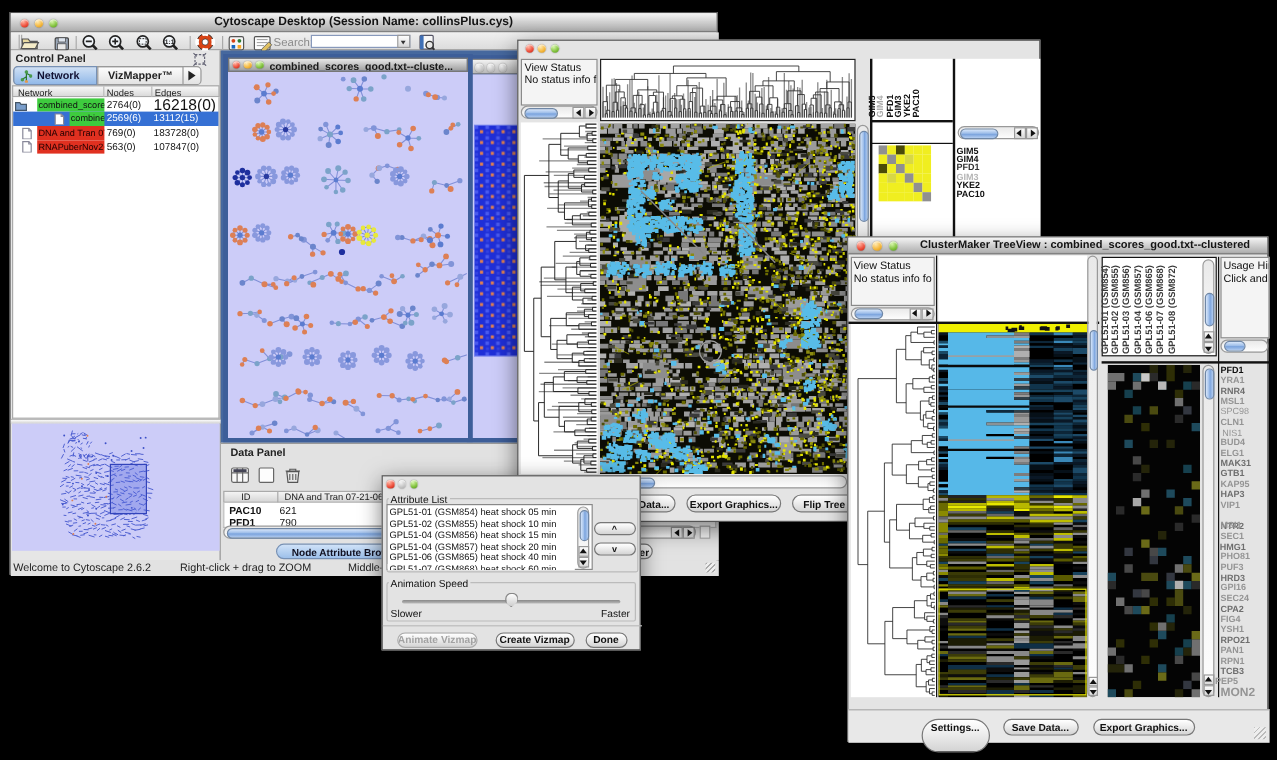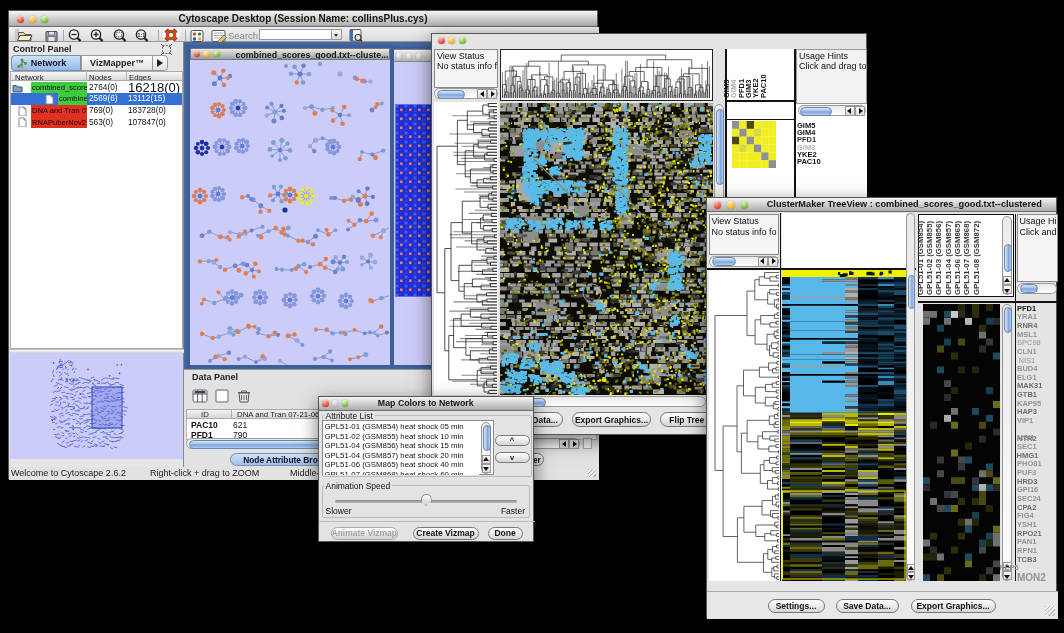--- a/index.html
+++ b/index.html
@@ -194,21 +194,21 @@
                   <rect x="5" y="4.5" width="2.6" height="2.6" fill="#e08050"></rect>
                   <rect x="1" y="5.5" width="2.4" height="2.4" fill="#3442e2"></rect>
                 </pattern>
               </defs>
               <rect width="37" height="193" fill="url(#dp)"></rect>
               <rect width="37" height="193" fill="none" stroke="#7a86f0" stroke-width="1.5"></rect>
             </svg>
           </div>
         </div>
         <div class="abs" style="left:1.5px;top:3px;width:208px;height:324px;background:#3d5e99">
-          <div class="abs" style="left:4px;top:3px;width:200px;height:12px;background:linear-gradient(#e8e8e8,#9e9e9e);border:0.5px solid #777;font-size:8.8px;font-weight:bold;color:#1a1a1a;text-align:right;line-height:12px;white-space:nowrap;overflow:hidden"><span style="padding-left:34px">combined_scores_good.txt--cluste...</span></div>
+          <div class="abs" style="left:4px;top:3px;width:200px;height:12px;background:linear-gradient(#e8e8e8,#9e9e9e);border:0.5px solid #777;font-size:8.8px;font-weight:bold;color:#1a1a1a;text-align:left;line-height:12px;white-space:nowrap;overflow:hidden"><span style="padding-left:34px">combined_scores_good.txt--cluste...</span></div>
           <i class="tl rl" style="left:8.0px;top:5.8px;width:6.5px;height:6.5px"></i>
           <i class="tl yl" style="left:17.9px;top:5.8px;width:6.5px;height:6.5px"></i>
           <i class="tl gl" style="left:27.8px;top:5.8px;width:6.5px;height:6.5px"></i>
           <div class="abs" style="left:4px;top:15px;width:200px;height:305px;background:#ccccf8;overflow:hidden">
             <svg width="199" height="305">
               <path d="M30.0 18.0L38.0 18.0M30.0 18.0L33.9 25.0M30.0 18.0L24.4 23.7M30.0 18.0L23.9 12.8M30.0 18.0L33.3 10.7M110.0 14.0L119.0 14.1M110.0 14.0L113.1 22.5M110.0 14.0L106.8 22.4M110.0 14.0L101.0 13.8M110.0 14.0L104.6 6.8M110.0 14.0L113.6 5.8M165.0 18.0L174.5 21.2M165.0 18.0L167.0 18.9M174.5 21.2L180.4 21.6M174.5 21.2L172.6 20.9M28.0 50.0L34.0 50.0M34.0 50.0L32.6 53.9M28.0 50.0L32.6 53.9M32.6 53.9L29.0 55.9M28.0 50.0L29.0 55.9M29.0 55.9L25.0 55.2M28.0 50.0L25.0 55.2M25.0 55.2L22.4 52.1M28.0 50.0L22.4 52.1M22.4 52.1L22.4 47.9M28.0 50.0L22.4 47.9M22.4 47.9L25.0 44.8M28.0 50.0L25.0 44.8M25.0 44.8L29.0 44.1M28.0 50.0L29.0 44.1M29.0 44.1L32.6 46.1M28.0 50.0L32.6 46.1M32.6 46.1L34.0 50.0M48.0 48.0L55.0 48.0M55.0 48.0L53.7 52.1M48.0 48.0L53.7 52.1M53.7 52.1L50.2 54.7M48.0 48.0L50.2 54.7M50.2 54.7L45.8 54.7M48.0 48.0L45.8 54.7M45.8 54.7L42.3 52.1M48.0 48.0L42.3 52.1M42.3 52.1L41.0 48.0M48.0 48.0L41.0 48.0M41.0 48.0L42.3 43.9M48.0 48.0L42.3 43.9M42.3 43.9L45.8 41.3M48.0 48.0L45.8 41.3M45.8 41.3L50.2 41.3M48.0 48.0L50.2 41.3M50.2 41.3L53.7 43.9M48.0 48.0L53.7 43.9M53.7 43.9L55.0 48.0M85.0 52.0L93.9 50.8M85.0 52.0L91.8 57.9M85.0 52.0L83.9 60.9M85.0 52.0L76.8 55.6M85.0 52.0L77.2 47.6M85.0 52.0L81.5 43.7M85.0 52.0L91.5 45.8M115.0 48.0L121.5 46.7M121.5 46.7L132.4 49.7M121.5 46.7L124.9 53.3M132.4 49.7L142.7 48.1M150.0 55.0L159.0 55.3M150.0 55.0L152.5 63.7M150.0 55.0L143.0 60.6M150.0 55.0L142.3 50.4M150.0 55.0L154.3 47.1M182.0 50.0L185.7 46.9M185.7 46.9L191.8 43.6M185.7 46.9L187.3 44.1M12.0 88.0L18.0 88.0M18.0 88.0L16.2 92.2M12.0 88.0L16.2 92.2M16.2 92.2L12.0 94.0M12.0 88.0L12.0 94.0M12.0 94.0L7.8 92.2M12.0 88.0L7.8 92.2M7.8 92.2L6.0 88.0M12.0 88.0L6.0 88.0M6.0 88.0L7.8 83.8M12.0 88.0L7.8 83.8M7.8 83.8L12.0 82.0M12.0 88.0L12.0 82.0M12.0 82.0L16.2 83.8M12.0 88.0L16.2 83.8M16.2 83.8L18.0 88.0M32.0 87.0L39.0 87.0M39.0 87.0L37.7 91.1M32.0 87.0L37.7 91.1M37.7 91.1L34.2 93.7M32.0 87.0L34.2 93.7M34.2 93.7L29.8 93.7M32.0 87.0L29.8 93.7M29.8 93.7L26.3 91.1M32.0 87.0L26.3 91.1M26.3 91.1L25.0 87.0M32.0 87.0L25.0 87.0M25.0 87.0L26.3 82.9M32.0 87.0L26.3 82.9M26.3 82.9L29.8 80.3M32.0 87.0L29.8 80.3M29.8 80.3L34.2 80.3M32.0 87.0L34.2 80.3M34.2 80.3L37.7 82.9M32.0 87.0L37.7 82.9M37.7 82.9L39.0 87.0M52.0 86.0L58.0 86.0M58.0 86.0L56.6 89.9M52.0 86.0L56.6 89.9M56.6 89.9L53.0 91.9M52.0 86.0L53.0 91.9M53.0 91.9L49.0 91.2M52.0 86.0L49.0 91.2M49.0 91.2L46.4 88.1M52.0 86.0L46.4 88.1M46.4 88.1L46.4 83.9M52.0 86.0L46.4 83.9M46.4 83.9L49.0 80.8M52.0 86.0L49.0 80.8M49.0 80.8L53.0 80.1M52.0 86.0L53.0 80.1M53.0 80.1L56.6 82.1M52.0 86.0L56.6 82.1M56.6 82.1L58.0 86.0M90.0 90.0L100.0 90.4M90.0 90.0L95.6 98.3M90.0 90.0L89.9 100.0M90.0 90.0L82.1 96.1M90.0 90.0L80.0 89.4M90.0 90.0L83.4 82.5M90.0 90.0L91.9 80.2M90.0 90.0L97.6 83.5M120.0 86.0L125.4 80.3M120.0 86.0L124.3 91.1M125.4 80.3L132.7 78.2M125.4 80.3L126.1 80.1M132.7 78.2L141.5 81.3M143.0 87.0L149.0 87.0M149.0 87.0L147.6 90.9M143.0 87.0L147.6 90.9M147.6 90.9L144.0 92.9M143.0 87.0L144.0 92.9M144.0 92.9L140.0 92.2M143.0 87.0L140.0 92.2M140.0 92.2L137.4 89.1M143.0 87.0L137.4 89.1M137.4 89.1L137.4 84.9M143.0 87.0L137.4 84.9M137.4 84.9L140.0 81.8M143.0 87.0L140.0 81.8M140.0 81.8L144.0 81.1M143.0 87.0L144.0 81.1M144.0 81.1L147.6 83.1M143.0 87.0L147.6 83.1M147.6 83.1L149.0 87.0M172.0 92.0L182.2 94.6M172.0 92.0L169.8 99.1M182.2 94.6L193.2 90.6M182.2 94.6L185.5 97.5M10.0 136.0L16.0 136.0M16.0 136.0L14.2 140.2M10.0 136.0L14.2 140.2M14.2 140.2L10.0 142.0M10.0 136.0L10.0 142.0M10.0 142.0L5.8 140.2M10.0 136.0L5.8 140.2M5.8 140.2L4.0 136.0M10.0 136.0L4.0 136.0M4.0 136.0L5.8 131.8M10.0 136.0L5.8 131.8M5.8 131.8L10.0 130.0M10.0 136.0L10.0 130.0M10.0 130.0L14.2 131.8M10.0 136.0L14.2 131.8M14.2 131.8L16.0 136.0M28.0 134.0L34.0 134.0M34.0 134.0L32.6 137.9M28.0 134.0L32.6 137.9M32.6 137.9L29.0 139.9M28.0 134.0L29.0 139.9M29.0 139.9L25.0 139.2M28.0 134.0L25.0 139.2M25.0 139.2L22.4 136.1M28.0 134.0L22.4 136.1M22.4 136.1L22.4 131.9M28.0 134.0L22.4 131.9M22.4 131.9L25.0 128.8M28.0 134.0L25.0 128.8M25.0 128.8L29.0 128.1M28.0 134.0L29.0 128.1M29.0 128.1L32.6 130.1M28.0 134.0L32.6 130.1M32.6 130.1L34.0 134.0M58.0 136.0L63.2 139.8M58.0 136.0L52.2 137.3M63.2 139.8L70.8 145.7M63.2 139.8L61.1 139.0M70.8 145.7L79.2 150.7M70.8 145.7L70.5 151.8M88.0 134.0L96.0 134.3M88.0 134.0L91.6 141.2M88.0 134.0L83.1 140.3M88.0 134.0L80.1 135.4M88.0 134.0L84.0 127.1M88.0 134.0L91.0 126.6M100.0 135.0L106.0 135.0M106.0 135.0L104.2 139.2M100.0 135.0L104.2 139.2M104.2 139.2L100.0 141.0M100.0 135.0L100.0 141.0M100.0 141.0L95.8 139.2M100.0 135.0L95.8 139.2M95.8 139.2L94.0 135.0M100.0 135.0L94.0 135.0M94.0 135.0L95.8 130.8M100.0 135.0L95.8 130.8M95.8 130.8L100.0 129.0M100.0 135.0L100.0 129.0M100.0 129.0L104.2 130.8M100.0 135.0L104.2 130.8M104.2 130.8L106.0 135.0M116.0 136.0L123.0 136.0M123.0 136.0L121.4 140.5M116.0 136.0L121.4 140.5M121.4 140.5L117.2 142.9M116.0 136.0L117.2 142.9M117.2 142.9L112.5 142.1M116.0 136.0L112.5 142.1M112.5 142.1L109.4 138.4M116.0 136.0L109.4 138.4M109.4 138.4L109.4 133.6M116.0 136.0L109.4 133.6M109.4 133.6L112.5 129.9M116.0 136.0L112.5 129.9M112.5 129.9L117.2 129.1M116.0 136.0L117.2 129.1M117.2 129.1L121.4 131.5M116.0 136.0L121.4 131.5M121.4 131.5L123.0 136.0M145.0 138.0L154.1 140.8M145.0 138.0L141.5 138.0M154.1 140.8L162.9 136.8M154.1 140.8L161.0 139.8M162.9 136.8L168.2 139.0M162.9 136.8L170.4 144.3M175.0 136.0L182.9 136.9M175.0 136.0L177.1 143.7M175.0 136.0L168.3 140.3M175.0 136.0L168.6 131.2M175.0 136.0L177.5 128.4M12.0 175.7L19.4 171.8M19.4 171.8L30.4 176.8M30.4 176.8L39.8 179.7M30.4 176.8L37.7 177.0M40.0 172.2L49.5 174.1M49.5 174.1L55.8 173.8M49.5 174.1L55.1 171.4M55.8 173.8L61.6 170.4M55.8 173.8L48.9 176.4M61.6 170.4L72.6 166.7M68.0 175.7L78.5 171.2M68.0 175.7L71.1 177.2M78.5 171.2L85.7 168.2M85.7 168.2L91.9 172.4M91.9 172.4L98.3 167.9M91.9 172.4L94.7 174.7M98.0 175.7L108.4 180.8M98.0 175.7L93.3 168.6M108.4 180.8L117.9 182.0M108.4 180.8L112.7 180.6M117.9 182.0L125.5 176.3M117.9 182.0L123.0 184.2M128.0 170.2L138.4 174.4M138.4 174.4L145.4 170.2M138.4 174.4L136.6 169.8M158.0 169.5L164.3 164.8M164.3 164.8L170.0 160.3M164.3 164.8L158.6 160.7M170.0 160.3L176.2 161.2M176.2 161.2L186.0 160.0M176.2 161.2L181.7 153.7M183.0 175.7L193.6 170.6M193.6 170.6L201.7 166.6M193.6 170.6L190.8 177.3M201.7 166.6L210.2 166.4M210.2 166.4L216.1 164.1M10.0 201.4L18.7 201.1M18.7 201.1L24.0 202.6M18.7 201.1L26.4 199.9M24.0 202.6L30.2 207.1M35.0 209.7L45.1 205.9M45.1 205.9L52.9 203.8M45.1 205.9L48.9 210.3M62.0 210.0L68.9 211.3M62.0 210.0L63.8 216.7M62.0 210.0L55.9 213.4M62.0 210.0L56.9 205.2M62.0 210.0L65.4 203.8M92.0 209.7L101.6 210.0M92.0 209.7L86.5 209.0M101.6 210.0L108.5 206.0M101.6 210.0L106.0 208.6M108.5 206.0L114.2 204.2M108.5 206.0L116.1 212.1M120.0 206.9L129.9 204.2M129.9 204.2L135.1 207.7M129.9 204.2L135.8 199.0M135.1 207.7L145.2 211.9M150.0 202.6L157.0 202.1M150.0 202.6L152.8 209.0M150.0 202.6L147.7 209.2M150.0 202.6L143.1 201.7M150.0 202.6L145.5 197.2M150.0 202.6L154.0 196.8M178.0 201.5L185.0 202.1M178.0 201.5L181.0 207.8M178.0 201.5L171.9 204.8M178.0 201.5L172.0 197.8M178.0 201.5L180.5 194.9M14.0 239.5L24.2 243.0M14.0 239.5L11.8 243.7M24.2 243.0L34.6 238.9M34.6 238.9L44.2 237.6M34.6 238.9L28.5 232.2M44.2 237.6L51.3 235.1M42.0 237.6L48.0 237.6M48.0 237.6L46.2 241.8M42.0 237.6L46.2 241.8M46.2 241.8L42.0 243.6M42.0 237.6L42.0 243.6M42.0 243.6L37.8 241.8M42.0 237.6L37.8 241.8M37.8 241.8L36.0 237.6M42.0 237.6L36.0 237.6M36.0 237.6L37.8 233.3M42.0 237.6L37.8 233.3M37.8 233.3L42.0 231.6M42.0 237.6L42.0 231.6M42.0 231.6L46.2 233.3M42.0 237.6L46.2 233.3M46.2 233.3L48.0 237.6M70.0 237.4L76.0 237.4M76.0 237.4L74.2 241.7M70.0 237.4L74.2 241.7M74.2 241.7L70.0 243.4M70.0 237.4L70.0 243.4M70.0 243.4L65.8 241.7M70.0 237.4L65.8 241.7M65.8 241.7L64.0 237.4M70.0 237.4L64.0 237.4M64.0 237.4L65.8 233.2M70.0 237.4L65.8 233.2M65.8 233.2L70.0 231.4M70.0 237.4L70.0 231.4M70.0 231.4L74.2 233.2M70.0 237.4L74.2 233.2M74.2 233.2L76.0 237.4M100.0 240.0L106.0 240.0M106.0 240.0L104.2 244.3M100.0 240.0L104.2 244.3M104.2 244.3L100.0 246.0M100.0 240.0L100.0 246.0M100.0 246.0L95.8 244.3M100.0 240.0L95.8 244.3M95.8 244.3L94.0 240.0M100.0 240.0L94.0 240.0M94.0 240.0L95.8 235.8M100.0 240.0L95.8 235.8M95.8 235.8L100.0 234.0M100.0 240.0L100.0 234.0M100.0 234.0L104.2 235.8M100.0 240.0L104.2 235.8M104.2 235.8L106.0 240.0M128.0 236.1L134.0 236.1M134.0 236.1L132.2 240.3M128.0 236.1L132.2 240.3M132.2 240.3L128.0 242.1M128.0 236.1L128.0 242.1M128.0 242.1L123.8 240.3M128.0 236.1L123.8 240.3M123.8 240.3L122.0 236.1M128.0 236.1L122.0 236.1M122.0 236.1L123.8 231.8M128.0 236.1L123.8 231.8M123.8 231.8L128.0 230.1M128.0 236.1L128.0 230.1M128.0 230.1L132.2 231.8M128.0 236.1L132.2 231.8M132.2 231.8L134.0 236.1M156.0 240.9L162.0 240.9M162.0 240.9L160.2 245.2M156.0 240.9L160.2 245.2M160.2 245.2L156.0 246.9M156.0 240.9L156.0 246.9M156.0 246.9L151.8 245.2M156.0 240.9L151.8 245.2M151.8 245.2L150.0 240.9M156.0 240.9L150.0 240.9M150.0 240.9L151.8 236.7M156.0 240.9L151.8 236.7M151.8 236.7L156.0 234.9M156.0 240.9L156.0 234.9M156.0 234.9L160.2 236.7M156.0 240.9L160.2 236.7M160.2 236.7L162.0 240.9M182.0 241.3L191.4 238.1M182.0 241.3L180.5 240.2M191.4 238.1L202.1 234.8M202.1 234.8L212.6 230.9M12.0 273.8L22.7 278.0M22.7 278.0L28.7 276.7M28.7 276.7L39.6 272.4M39.6 272.4L47.3 271.3M39.6 272.4L43.3 274.8M40.0 268.3L48.3 271.9M48.3 271.9L58.8 266.5M58.8 266.5L64.6 266.7M58.8 266.5L58.3 265.7M68.0 272.9L78.4 276.2M68.0 272.9L68.6 269.3M78.4 276.2L88.1 274.8M78.4 276.2L84.9 272.8M98.0 275.7L107.0 280.6M98.0 275.7L104.5 274.5M107.0 280.6L112.4 284.9M126.0 269.6L136.8 269.8M136.8 269.8L142.6 273.4M142.6 273.4L150.6 272.4M150.6 272.4L155.6 274.2M154.0 272.8L164.6 270.1M164.6 270.1L174.8 273.3M174.8 273.3L184.6 272.4M184.6 272.4L191.2 266.6M180.0 272.4L187.8 275.5M187.8 275.5L196.9 272.6M196.9 272.6L202.6 273.8M202.6 273.8L210.7 269.7M20.0 300.9L28.8 295.9M20.0 300.9L25.5 296.9M28.8 295.9L38.9 292.8M28.8 295.9L34.6 299.2M55.0 296.8L65.9 302.1M55.0 296.8L48.6 299.1M65.9 302.1L74.7 298.5M65.9 302.1L72.7 296.2M90.0 300.8L97.2 305.2M97.2 305.2L102.3 308.7M125.0 298.9L133.6 296.9M133.6 296.9L142.0 300.6M133.6 296.9L140.1 291.4M160.0 299.2L168.2 297.3M168.2 297.3L175.8 294.5" stroke="#8290d8" stroke-width="0.9" fill="none"></path>
               <circle cx="96.0" cy="6.0" r="2.0" fill="#8194d8"></circle>
               <circle cx="130.0" cy="4.0" r="2.2" fill="#7ba3c9"></circle>
               <circle cx="40.0" cy="16.0" r="2.2" fill="#6b85cc"></circle>
               <circle cx="150.0" cy="14.0" r="2.5" fill="#97a7dd"></circle>
@@ -734,21 +734,20 @@
           <rect x="0.00" y="39.15" width="7.4" height="7.9" fill="#f0ee20"></rect>
           <rect x="7.33" y="39.15" width="7.4" height="7.9" fill="#f0ee20"></rect>
           <rect x="14.66" y="39.15" width="7.4" height="7.9" fill="#f0ee20"></rect>
           <rect x="21.99" y="39.15" width="7.4" height="7.9" fill="#f0ee20"></rect>
           <rect x="29.32" y="39.15" width="7.4" height="7.9" fill="#f0ee20"></rect>
           <rect x="36.65" y="39.15" width="7.4" height="7.9" fill="#909090"></rect>
         </svg>
       </div>
       <div class="abs" style="left:293px;top:14.5px;width:1.5px;height:346px;background:#111"></div>
       <div class="abs" style="left:362px;top:14.5px;width:1.5px;height:346px;background:#111"></div>
-      <div class="statusbox" style="left:364px;top:14.5px;width:70.5px;height:55px;background:#f2f2f2;border-color:#999">Usage Hints<br>Click and drag to</div>
       <div class="sbtrack" style="left:365.5px;top:71.0px;width:68.0px;height:11px">
         <div class="sbthumbh" style="left:1.5px;top:0.5px;width:32.0px;height:9px"></div>
         <div class="sbbtn" style="right:10px;top:0;width:10px;height:10px">
           <i class="arr-l"></i>
         </div>
         <div class="sbbtn" style="right:0;top:0;width:10px;height:10px">
           <i class="arr-r"></i>
         </div>
       </div>
       <div class="abs" style="left:365px;top:86.5px;font-size:7.5px;font-weight:bold;color:#111">GIM5</div>
@@ -919,30 +918,29 @@
       <div class="abs" style="left:310.5px;top:278.7px;font-size:7.5px;font-weight:bold;color:#6e6e6e">HRD3</div>
       <div class="abs" style="left:310.5px;top:287.4px;font-size:7.5px;font-weight:bold;color:#949494">GPI16</div>
       <div class="abs" style="left:310.5px;top:296.0px;font-size:7.5px;font-weight:bold;color:#949494">SEC24</div>
       <div class="abs" style="left:310.5px;top:304.7px;font-size:7.5px;font-weight:bold;color:#6e6e6e">CPA2</div>
       <div class="abs" style="left:310.5px;top:313.3px;font-size:7.5px;font-weight:bold;color:#949494">FIG4</div>
       <div class="abs" style="left:310.5px;top:322.0px;font-size:7.5px;font-weight:bold;color:#949494">YSH1</div>
       <div class="abs" style="left:310.5px;top:330.7px;font-size:7.5px;font-weight:bold;color:#6e6e6e">RPO21</div>
       <div class="abs" style="left:310.5px;top:339.3px;font-size:7.5px;font-weight:bold;color:#949494">PAN1</div>
       <div class="abs" style="left:310.5px;top:348.0px;font-size:7.5px;font-weight:bold;color:#949494">RPN1</div>
       <div class="abs" style="left:310.5px;top:356.6px;font-size:7.5px;font-weight:bold;color:#6e6e6e">TCB3</div>
-      <div class="abs" style="left:293px;top:365.3px;font-size:7.5px;font-weight:bold;color:#949494">PEP5</div>
+      <div class="abs" style="left:306px;top:365.3px;font-size:7.5px;font-weight:bold;color:#949494">PEP5</div>
       <div class="abs" style="left:310.5px;top:374.0px;font-size:10px;font-weight:bold;color:#949494">MON2</div>
       <div class="abs" style="left:0;top:393px;width:351.5px;height:28px;background:#e8e8e8;border-top:1px solid #aaa"></div>
-      <div class="pbtn" style="left:61.0px;top:401.0px;width:57.0px;height:14.0px;font-size:8.5px;line-height:13.0px">Settings...</div>
+      <div class="pbtn" style="left:61.0px;top:401.0px;width:57.0px;height:28px;font-size:8.5px;line-height:13.0px">Settings...</div>
       <div class="pbtn" style="left:129.0px;top:401.0px;width:63.0px;height:14.0px;font-size:8.5px;line-height:13.0px">Save Data...</div>
       <div class="pbtn" style="left:204.0px;top:401.0px;width:85.0px;height:14.0px;font-size:8.5px;line-height:13.0px">Export Graphics...</div>
       <div class="abs" style="right:1px;bottom:1px;width:10px;height:10px;background:repeating-linear-gradient(135deg,#bbb,#bbb 1px,#eee 1px,#eee 3px)"></div>
     </div>
     <div class="win" style="left:317.5px;top:396px;width:216.5px;height:146px;background:#e3e3e3">
-      <div class="tbar" style="height:13.5px;font-size:8.8px;line-height:13px">Map Colors to Network</div>
       <i class="tl rl" style="left:3.5px;top:3.4px;width:6.5px;height:6.5px"></i>
       <i class="tl dl" style="left:13.4px;top:3.4px;width:6.5px;height:6.5px"></i>
       <i class="tl gl" style="left:23.3px;top:3.4px;width:6.5px;height:6.5px"></i>
       <div class="abs" style="left:3px;top:18px;width:210px;height:62px;border:1px solid #bbb;border-radius:2px"></div>
       <div class="abs" style="left:5px;top:13.5px;font-size:8.5px;color:#111;background:#e3e3e3;padding:0 2px">Attribute List</div>
       <div class="abs" style="left:3px;top:23px;width:172px;height:55px;background:#fff;border:1px solid #888"></div>
       <div class="abs" style="left:6px;top:25.0px;font-size:7.8px;color:#111;white-space:nowrap">GPL51-01 (GSM854) heat shock 05 min</div>
       <div class="abs" style="left:6px;top:34.5px;font-size:7.8px;color:#111;white-space:nowrap">GPL51-02 (GSM855) heat shock 10 min</div>
       <div class="abs" style="left:6px;top:44.0px;font-size:7.8px;color:#111;white-space:nowrap">GPL51-04 (GSM856) heat shock 15 min</div>
       <div class="abs" style="left:6px;top:53.5px;font-size:7.8px;color:#111;white-space:nowrap">GPL51-04 (GSM857) heat shock 20 min</div>

